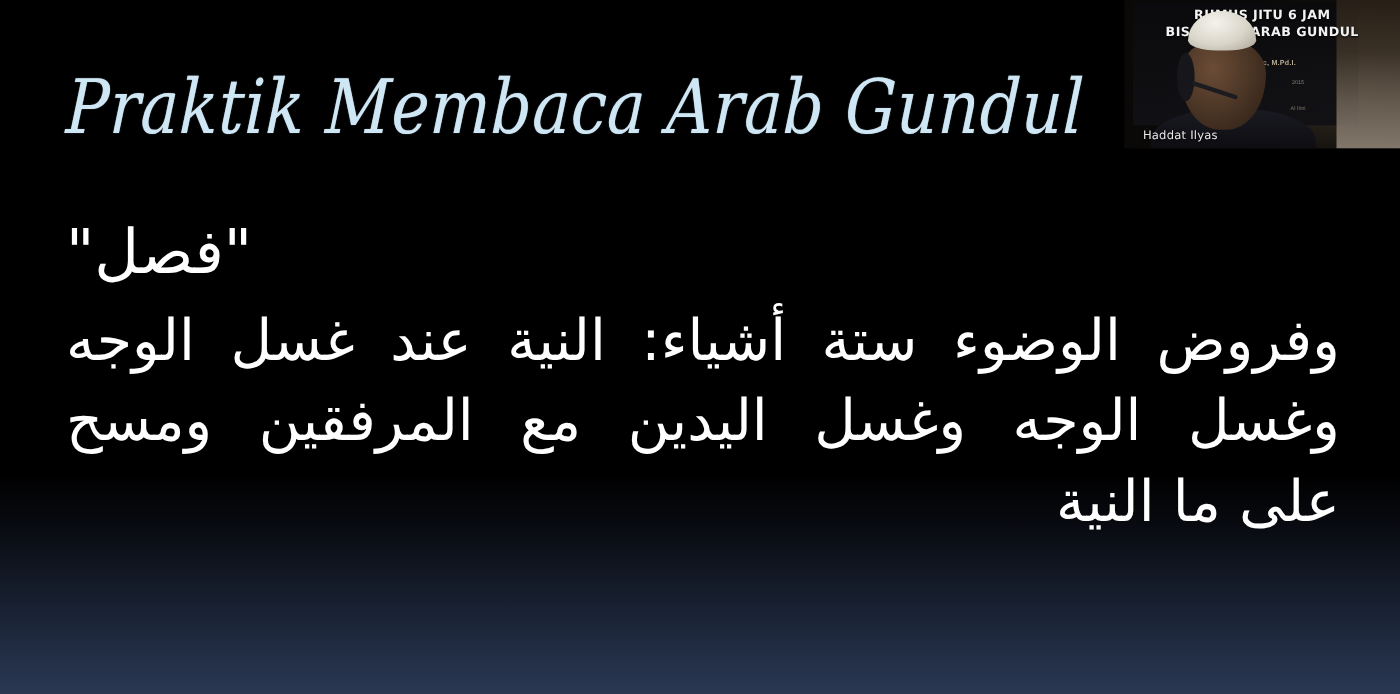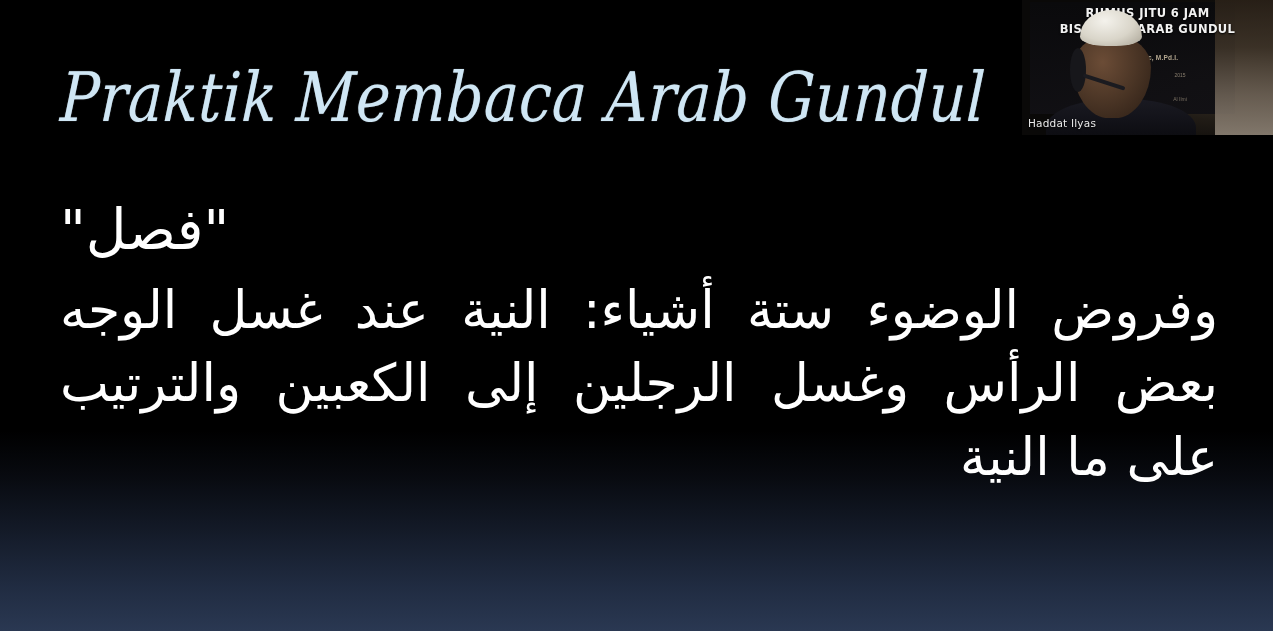--- a/index.html
+++ b/index.html
@@ -222,21 +222,21 @@
     top: 70px;
     width: 44px;
     height: 4px;
     border-radius: 3px;
     background: #1b1b20;
     transform: rotate(18deg);
   }
 
   .webcam-name {
     position: absolute;
-    left: 6px;
+    left: 17px;
     bottom: 6px;
     color: #eaeaea;
     font-family: "DejaVu Sans", "Liberation Sans", sans-serif;
     font-size: 10.5px;
     letter-spacing: 0.2px;
     text-shadow: 0 1px 2px rgba(0,0,0,0.95);
   }
 </style>
 </head>
 <body>
@@ -245,21 +245,21 @@
 
   <div class="slide-bg">
     <div class="slide-bg-glow"></div>
   </div>
 
   <div class="slide-title">Praktik Membaca Arab Gundul</div>
 
   <div class="arabic-block">
     <span class="arabic-heading">"فصل"</span>
     <span class="arabic-line justify">وفروض الوضوء ستة أشياء: النية عند غسل الوجه</span>
-    <span class="arabic-line justify">بعض الرأس وغسل الرجلين إلى الكعبين والترتيب</span>
+    <span class="arabic-line justify">وغسل الوجه وغسل اليدين مع المرفقين ومسح</span>
     <span class="arabic-line">على ما النية</span>
   </div>
 
   <div class="webcam-tile">
     <div class="cam-room"></div>
     <div class="cam-screen"></div>
     <div class="cam-wood-right"></div>
 
     <div class="cam-title">
       <span>RUMUS JITU 6 JAM</span>

